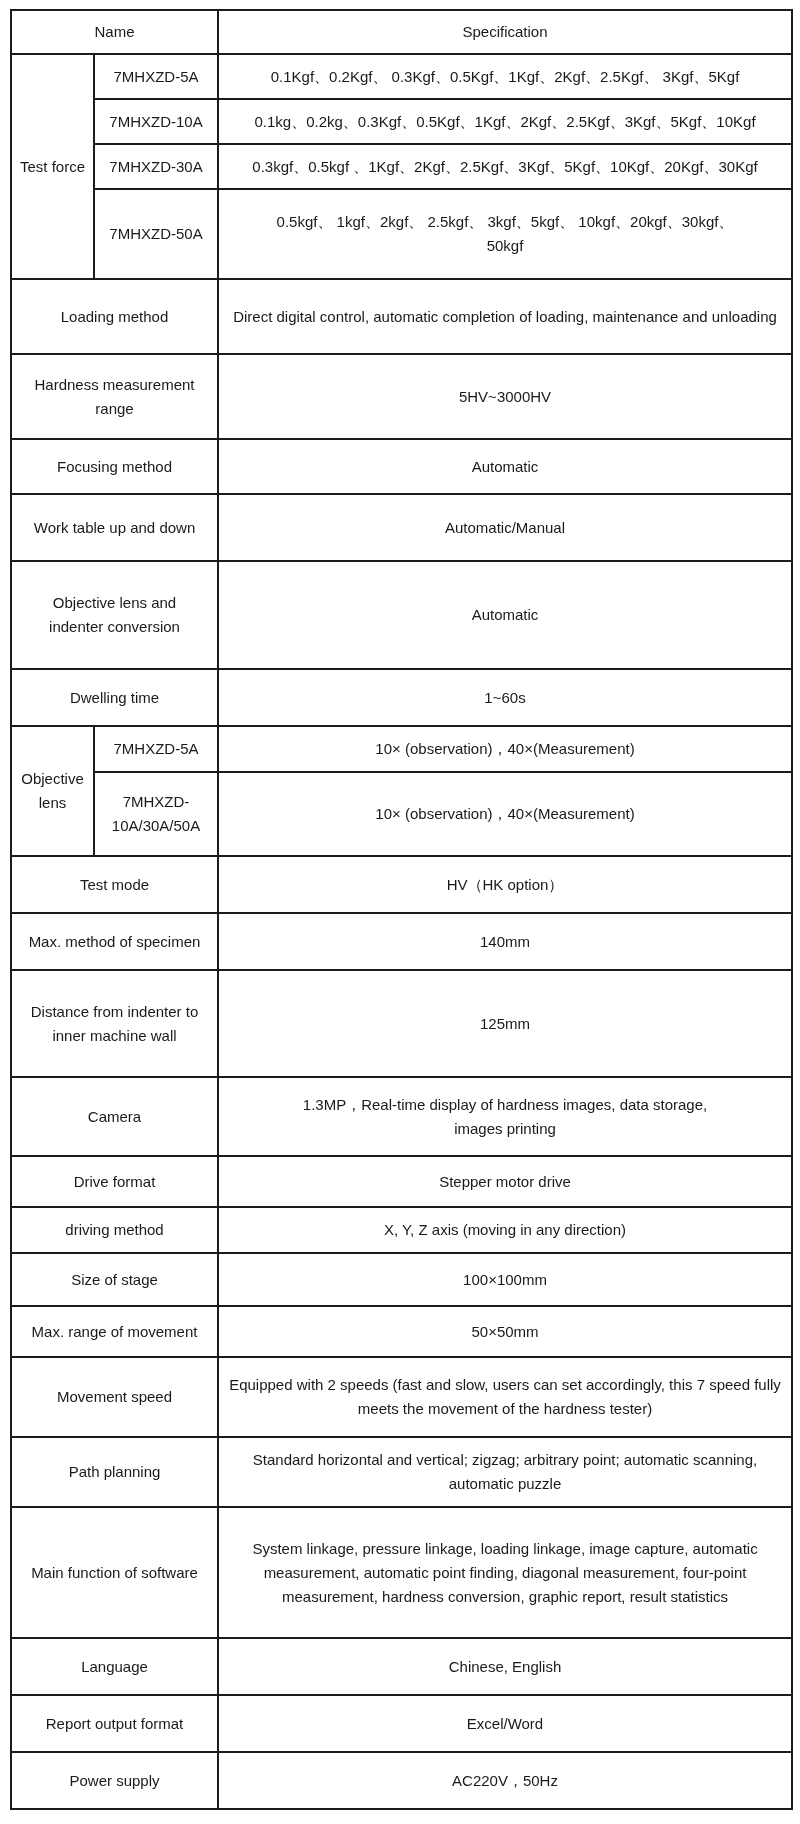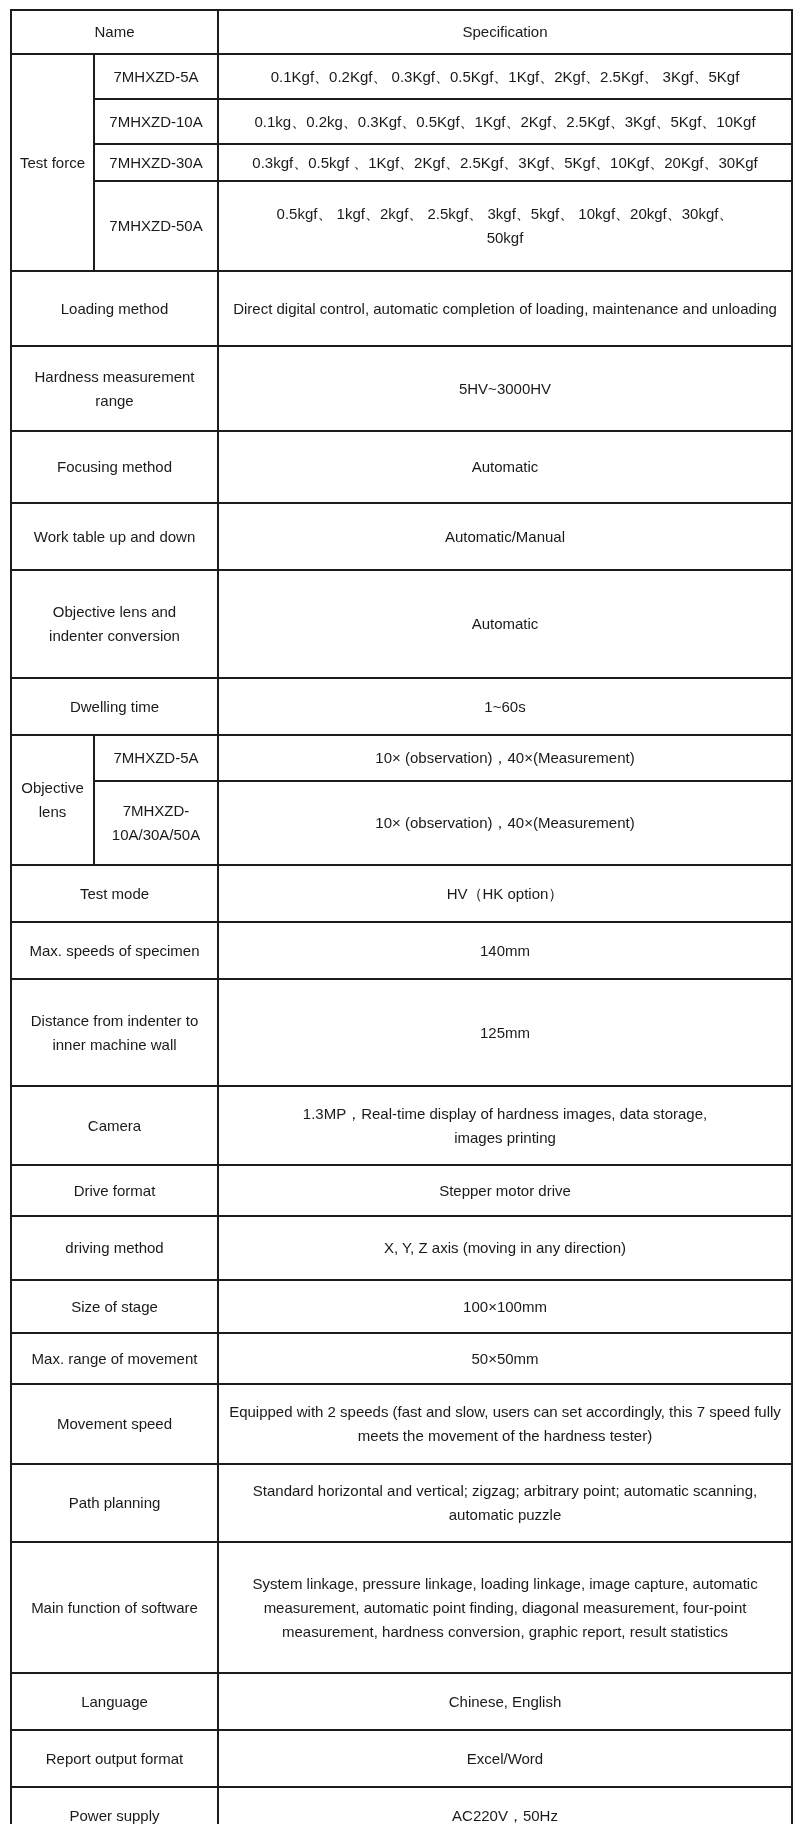--- a/index.html
+++ b/index.html
@@ -52,40 +52,40 @@
 
     <tr style="height:45px">
       <td rowspan="4" class="namecell">Test force</td>
       <td class="namecell">7MHXZD-5A</td>
       <td>0.1Kgf、0.2Kgf、 0.3Kgf、0.5Kgf、1Kgf、2Kgf、2.5Kgf、 3Kgf、5Kgf</td>
     </tr>
     <tr style="height:45px">
       <td class="namecell">7MHXZD-10A</td>
       <td>0.1kg、0.2kg、0.3Kgf、0.5Kgf、1Kgf、2Kgf、2.5Kgf、3Kgf、5Kgf、10Kgf</td>
     </tr>
-    <tr style="height:37px">
+    <tr style="height:45px">
       <td class="namecell">7MHXZD-30A</td>
       <td>0.3kgf、0.5kgf 、1Kgf、2Kgf、2.5Kgf、3Kgf、5Kgf、10Kgf、20Kgf、30Kgf</td>
     </tr>
     <tr style="height:90px">
       <td class="namecell">7MHXZD-50A</td>
       <td class="lh-wide">0.5kgf、 1kgf、2kgf、 2.5kgf、 3kgf、5kgf、 10kgf、20kgf、30kgf、<br>50kgf</td>
     </tr>
 
     <tr style="height:75px">
       <td colspan="2" class="namecell">Loading method</td>
       <td class="leftspec">Direct digital control, automatic completion of loading, maintenance and unloading</td>
     </tr>
 
     <tr style="height:85px">
       <td colspan="2" class="namecell">Hardness measurement range</td>
       <td>5HV~3000HV</td>
     </tr>
 
-    <tr style="height:72px">
+    <tr style="height:55px">
       <td colspan="2" class="namecell">Focusing method</td>
       <td>Automatic</td>
     </tr>
 
     <tr style="height:67px">
       <td colspan="2" class="namecell">Work table up and down</td>
       <td>Automatic/Manual</td>
     </tr>
 
     <tr style="height:108px">
@@ -107,60 +107,60 @@
       <td class="namecell">7MHXZD-<br>10A/30A/50A</td>
       <td>10× (observation)，40×(Measurement)</td>
     </tr>
 
     <tr style="height:57px">
       <td colspan="2" class="namecell">Test mode</td>
       <td>HV（HK option）</td>
     </tr>
 
     <tr style="height:57px">
-      <td colspan="2" class="namecell">Max. speeds of specimen</td>
+      <td colspan="2" class="namecell">Max. method of specimen</td>
       <td>140mm</td>
     </tr>
 
     <tr style="height:107px">
       <td colspan="2" class="namecell">Distance from indenter to<br>inner machine wall</td>
       <td>125mm</td>
     </tr>
 
     <tr style="height:79px">
       <td colspan="2" class="namecell">Camera</td>
       <td class="lh-mid">1.3MP，Real-time display of hardness images, data storage,<br>images printing</td>
     </tr>
 
     <tr style="height:51px">
       <td colspan="2" class="namecell">Drive format</td>
       <td>Stepper motor drive</td>
     </tr>
 
-    <tr style="height:64px">
+    <tr style="height:46px">
       <td colspan="2" class="namecell">driving method</td>
       <td>X, Y, Z axis (moving in any direction)</td>
     </tr>
 
     <tr style="height:53px">
       <td colspan="2" class="namecell">Size of stage</td>
       <td>100×100mm</td>
     </tr>
 
     <tr style="height:51px">
       <td colspan="2" class="namecell">Max. range of movement</td>
       <td>50×50mm</td>
     </tr>
 
     <tr style="height:80px">
       <td colspan="2" class="namecell">Movement speed</td>
       <td class="leftspec">Equipped with 2 speeds (fast and slow, users can set accordingly, this 7 speed fully meets the movement of the hardness tester)</td>
     </tr>
 
-    <tr style="height:78px">
+    <tr style="height:70px">
       <td colspan="2" class="namecell">Path  planning</td>
       <td class="leftspec">Standard horizontal and vertical; zigzag; arbitrary point; automatic scanning, automatic puzzle</td>
     </tr>
 
     <tr style="height:131px">
       <td colspan="2" class="namecell">Main function of software</td>
       <td class="leftspec">System linkage, pressure linkage, loading linkage, image capture, automatic measurement, automatic point finding, diagonal measurement, four-point measurement, hardness conversion, graphic report, result statistics</td>
     </tr>
 
     <tr style="height:57px">

